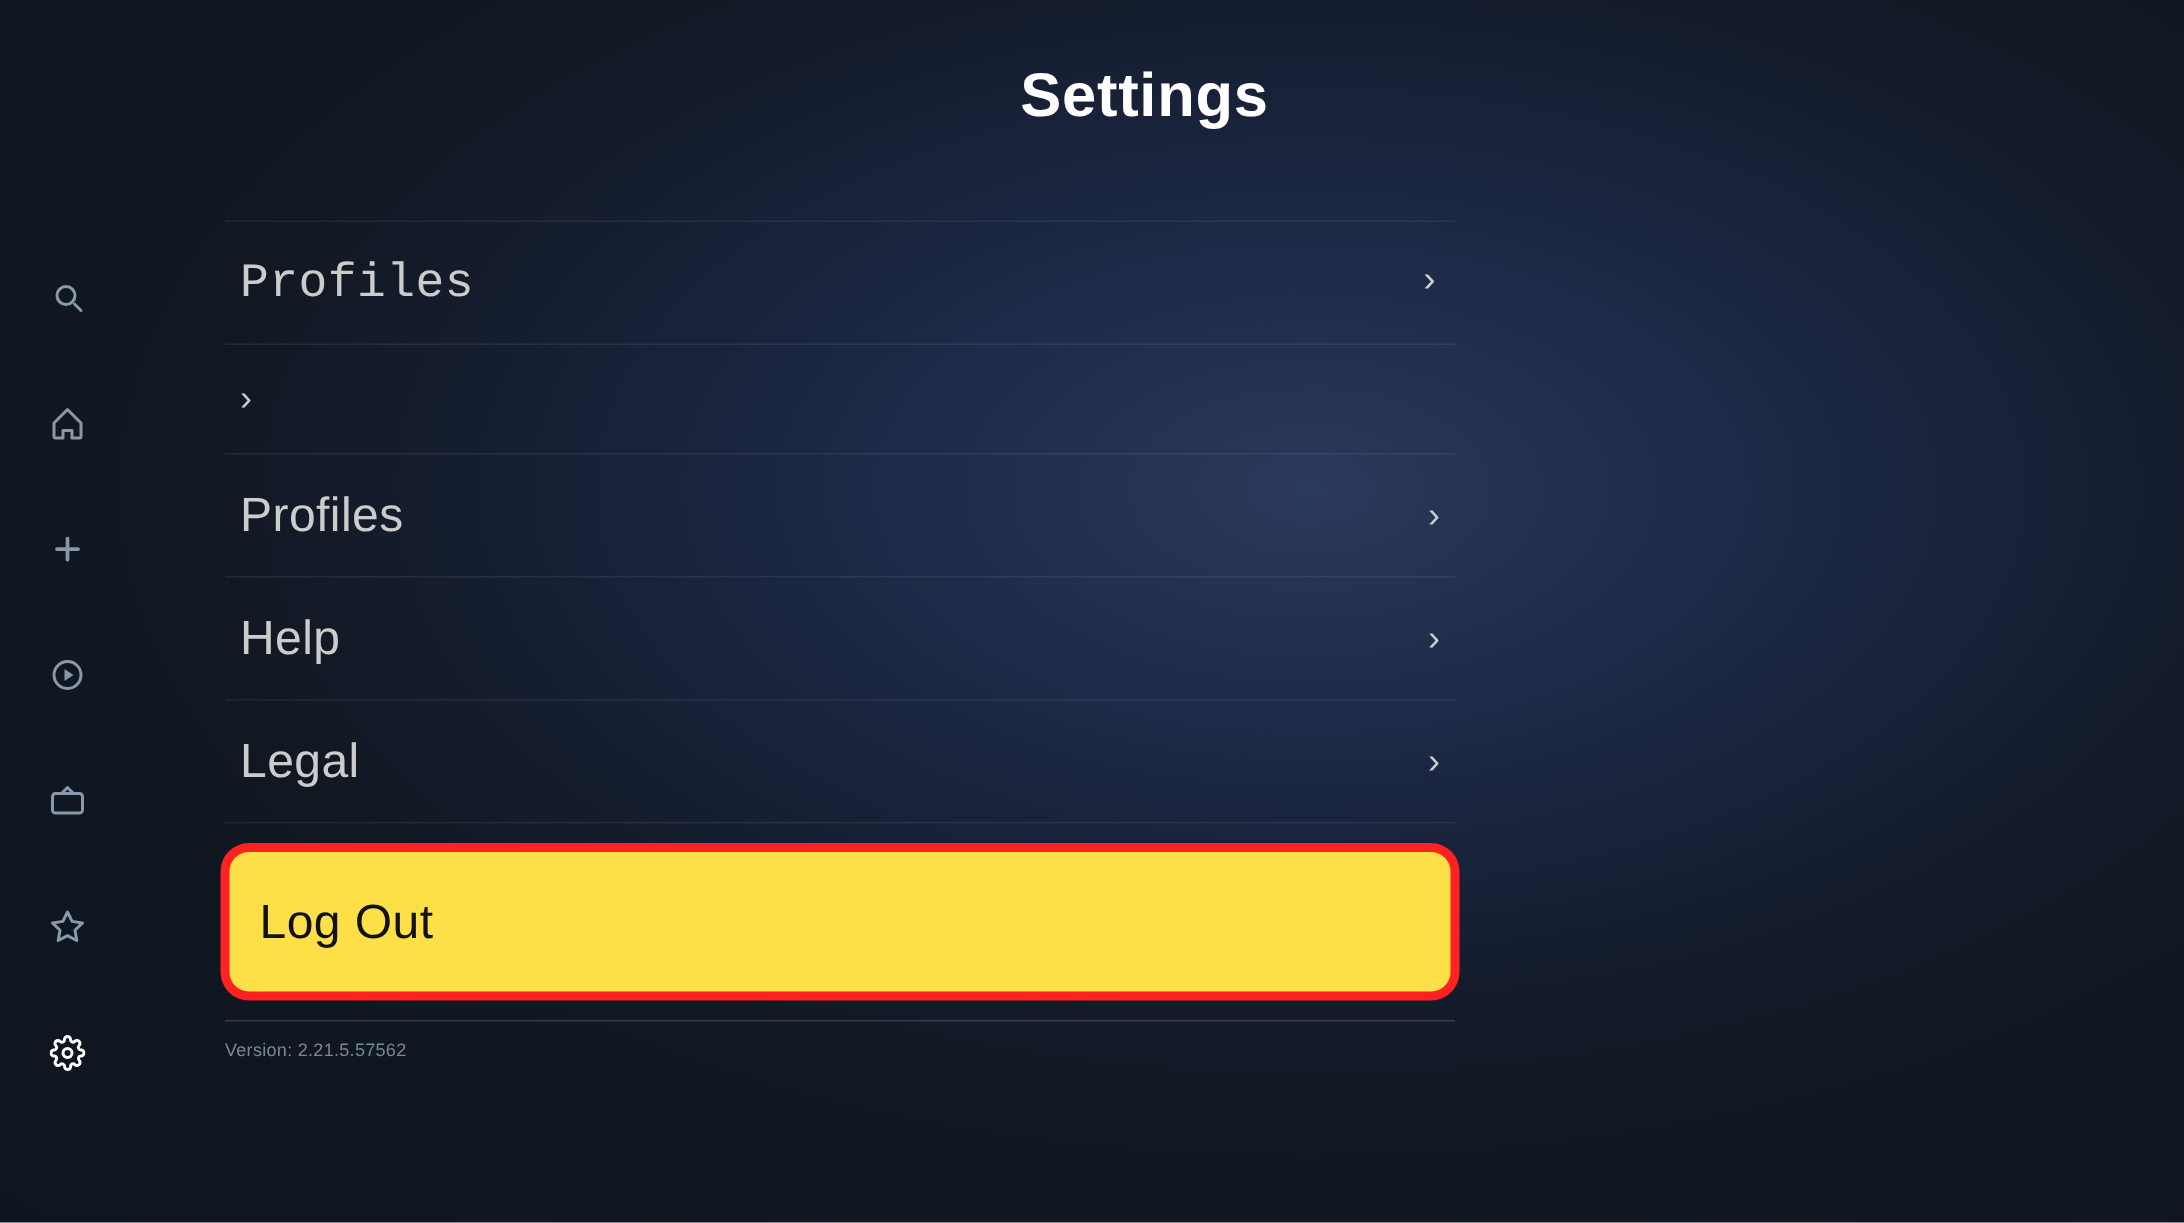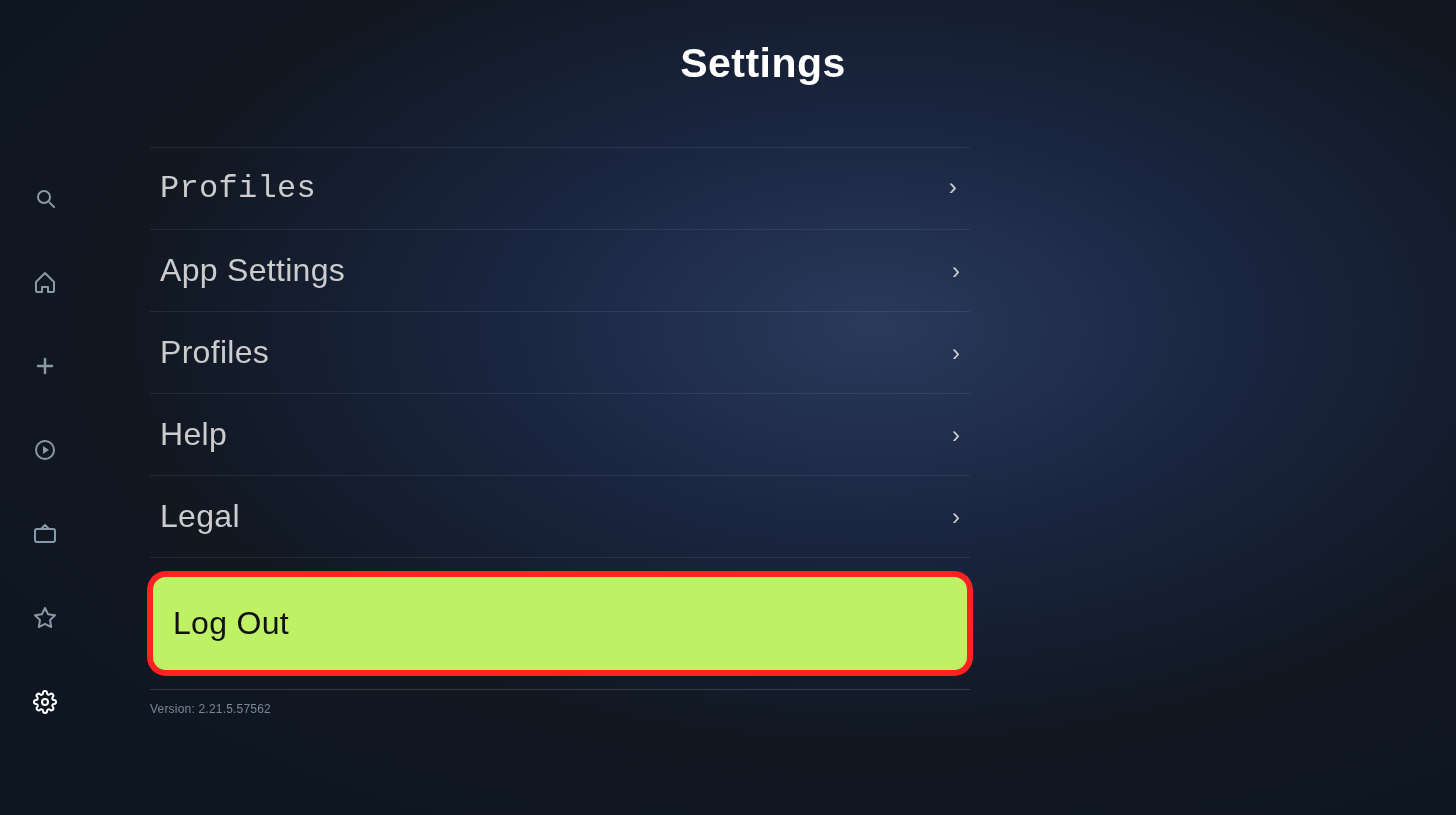--- a/index.html
+++ b/index.html
@@ -106,21 +106,21 @@
     }
 
     .logout-container {
       width: 100%;
       max-width: 820px;
       margin-top: 16px;
     }
 
     .logout-button {
       width: 100%;
-      background: #bef264;
+      background: #fde047;
       border: 3px solid #ff2222;
       border-radius: 16px;
       padding: 28px 20px;
       cursor: pointer;
       display: flex;
       align-items: center;
       box-shadow: 0 0 0 3px #ff2222;
     }
 
     .logout-label {
@@ -192,21 +192,20 @@
 <div class="main-content">
   <h1 class="page-title">Settings</h1>
 
   <div class="menu-list">
 
   <div class="menu-item">
         <span class="menu-item-label">Profiles</span>
         <span class="menu-item-chevron">›</span>
       </div>
       <div class="menu-item">
-        <span class="menu-item-label">App Settings</span>
         <span class="menu-item-chevron">›</span>
       </div>
       <div class="menu-item">
         <span class="menu-item-label">Profiles</span>
         <span class="menu-item-chevron">›</span>
       </div>
       <div class="menu-item">
         <span class="menu-item-label">Help</span>
         <span class="menu-item-chevron">›</span>
       </div>

